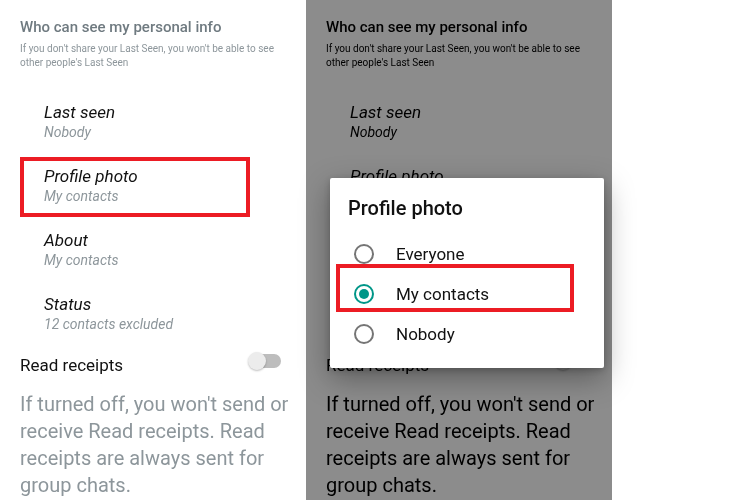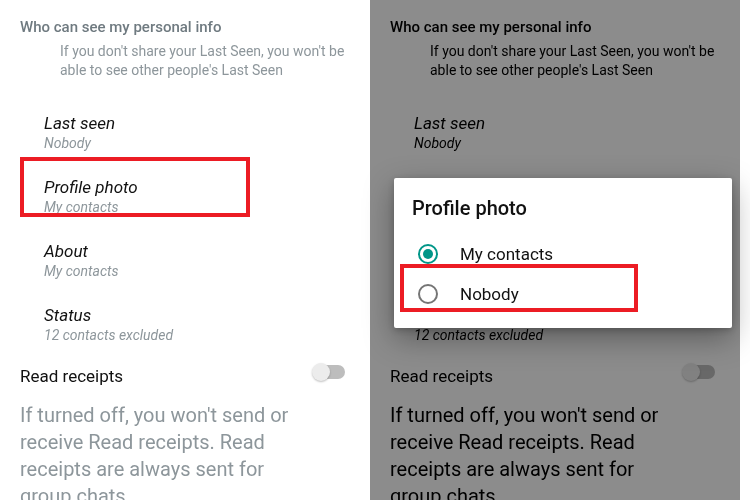--- a/index.html
+++ b/index.html
@@ -1,21 +1,21 @@
 <!DOCTYPE html>
 <html><head>
 <meta charset="utf-8">
 <style>
   * { box-sizing: border-box; margin: 0; padding: 0; }
   html, body { width: 750px; height: 500px; overflow: hidden; font-family: Roboto, "Helvetica Neue", Arial, sans-serif; }
-  .wrap { display: flex; width: 740px; height: 500px; }
+  .wrap { display: flex; width: 612px; height: 500px; }
   .pane { width: 375px; height: 500px; position: relative; background: #fff; }
   .content { padding: 18px 20px 0 20px; }
   .section-title { font-size: 15px; font-weight: 500; color: #6f7a80; margin-bottom: 6px; }
-  .section-sub { font-size: 14px; color: #8d969b; line-height: 1.35; margin-bottom: 20px; margin-left: 40px; }
+  .section-sub { font-size: 10px; color: #8d969b; line-height: 1.35; margin-bottom: 20px; }
   .row { padding: 13px 0 13px 24px; font-style: italic; }
   .row-title { font-size: 17px; color: #111; margin-bottom: 2px; }
   .row-sub { font-size: 14px; color: #8d969b; }
   .highlight { border: 4px solid #ec1c24; position: absolute; pointer-events: none; }
   .hl-left { left: 20px; top: 157px; width: 230px; height: 60px; }
   .toggle { position: absolute; right: 22px; width: 36px; height: 20px; }
   .toggle-track { width: 30px; height: 14px; background: #bdbdbd; border-radius: 7px; position: absolute; top: 3px; left: 3px; }
   .toggle-thumb { width: 18px; height: 18px; background: #ececec; border-radius: 50%; position: absolute; top: 1px; left: 0; box-shadow: 0 1px 2px rgba(0,0,0,0.25); }
   .read-row { position: relative; padding: 10px 0 0 20px; }
   .read-title { font-size: 17px; color: #111; margin-bottom: 16px; }
@@ -122,20 +122,24 @@
             <div class="toggle-track"></div>
             <div class="toggle-thumb"></div>
           </div>
       </div>
     </div>
     <div class="dim"></div>
 
     <div class="modal">
       <div class="modal-title">Profile photo</div>
       <div class="opt">
+        <span class="radio"></span>
+        <span>Everyone</span>
+      </div>
+      <div class="opt">
         <span class="radio sel"></span>
         <span>My contacts</span>
       </div>
       <div class="opt">
         <span class="radio"></span>
         <span>Nobody</span>
       </div>
     </div>
 
     <div class="highlight hl-right"></div>

